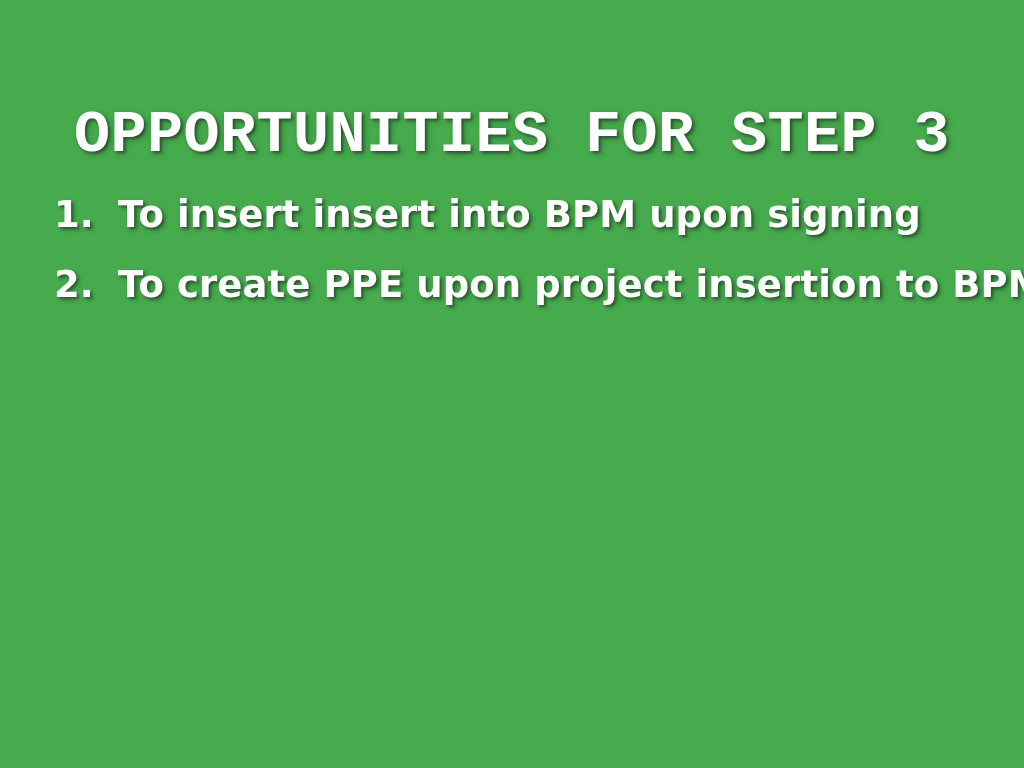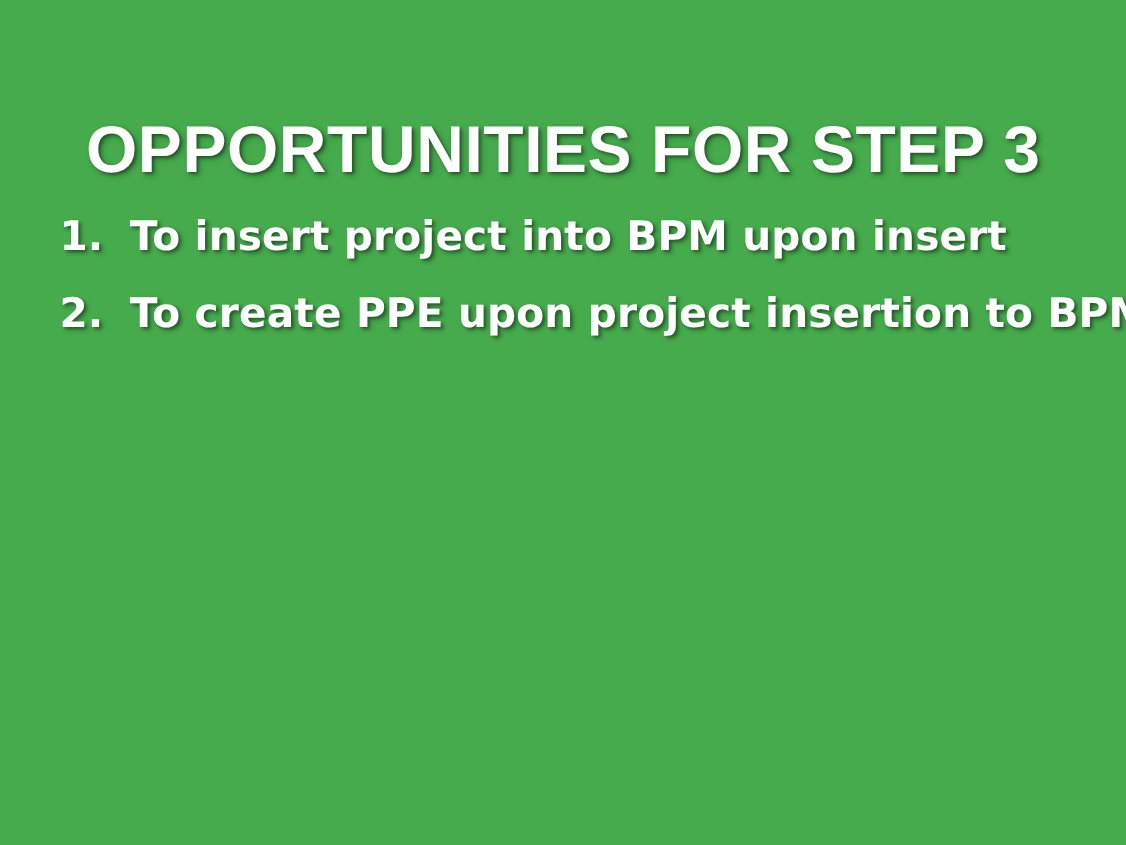--- a/index.html
+++ b/index.html
@@ -25,21 +25,21 @@
   }
 
   
   .slide-title {
     position: absolute;
     left: 0;
     top: 64px;
     width: 1024px;
     text-align: center;
     color: #ffffff;
-    font-family: Liberation Sans, sans-serif;
+    font-family: Liberation Mono, monospace;
     font-size: 60px;
     font-weight: 700;
     line-height: 1.06;
     letter-spacing: 0.5px;
     white-space: nowrap;
     text-shadow:
        2px 2px 3px rgba(0, 0, 0, 0.38),
        3px 3px 6px rgba(0, 0, 0, 0.22);
   }
 
@@ -89,21 +89,21 @@
 <body>
 
 <div class="slide">
 
   <h1 class="slide-title">OPPORTUNITIES FOR STEP 3</h1>
 
   <ol class="body-list">
 
     <li class="body-item">
       <span class="item-marker">1.</span>
-      <span class="item-text">To insert project into BPM upon insert</span>
+      <span class="item-text">To insert insert into BPM upon signing</span>
     </li>
 
     <li class="body-item">
       <span class="item-marker">2.</span>
       <span class="item-text">To create PPE upon project insertion to BPM</span>
     </li>
 
   </ol>
 
 </div>

